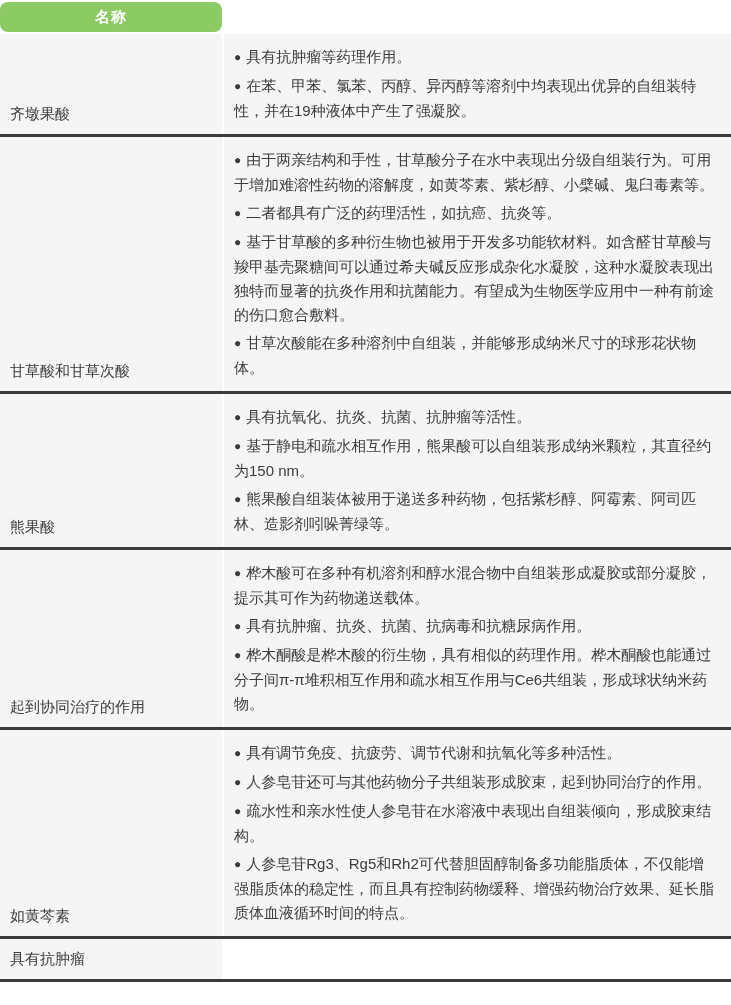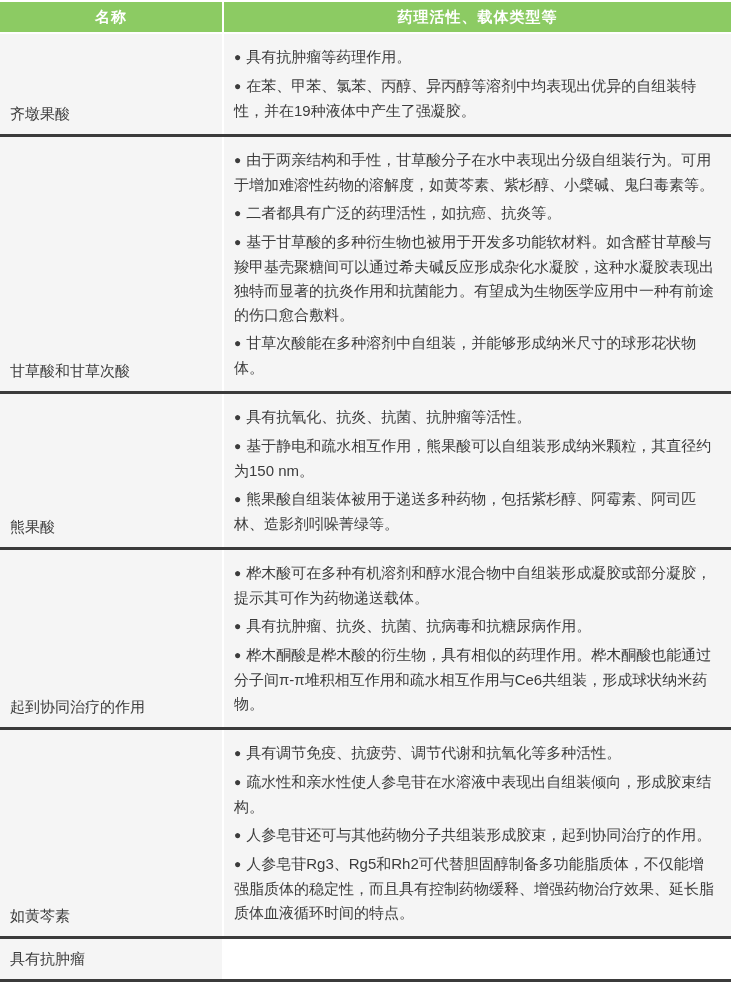--- a/index.html
+++ b/index.html
@@ -28,20 +28,21 @@
   .thead { margin-bottom: 2px; }
   .th {
     background: var(--header-bg);
     color: var(--header-text);
     font-weight: bold;
     font-size: 15px;
     line-height: 18px;
     text-align: center;
     padding: 6px 0;
     letter-spacing: 1px;
+    border-radius: 8px;
   }
   .trow { border-bottom: 3px solid var(--row-separator); }
   .td {
     background: var(--row-bg);
     color: var(--text);
     font-size: 15px;
     line-height: 24px;
   }
   .td-name {
     display: flex;
@@ -56,21 +57,20 @@
     position: relative;
     top: -1px;
   }
 </style>
 </head>
 <body>
 
 <div class="page">
   <div class="thead">
     <div class="th">名称</div>
-    <div class="th">药理活性、载体类型等</div>
   </div>
   <div id="tbody">
   <div class="trow">
     <div class="td td-name">
       <span>齐墩果酸</span>
     </div>
     <div class="td td-details">
           <p class="bullet"><span class="dot">●</span>具有抗肿瘤等药理作用。</p>
           <p class="bullet"><span class="dot">●</span>在苯、甲苯、氯苯、丙醇、异丙醇等溶剂中均表现出优异的自组装特性，并在19种液体中产生了强凝胶。</p>
         </div>
@@ -109,22 +109,22 @@
           <p class="bullet"><span class="dot">●</span>桦木酮酸是桦木酸的衍生物，具有相似的药理作用。桦木酮酸也能通过分子间π-π堆积相互作用和疏水相互作用与Ce6共组装，形成球状纳米药物。</p>
         </div>
   </div>
 
   <div class="trow">
     <div class="td td-name">
       <span>如黄芩素</span>
     </div>
     <div class="td td-details">
           <p class="bullet"><span class="dot">●</span>具有调节免疫、抗疲劳、调节代谢和抗氧化等多种活性。</p>
+          <p class="bullet"><span class="dot">●</span>人参皂苷还可与其他药物分子共组装形成胶束，起到协同治疗的作用。</p>
           <p class="bullet"><span class="dot">●</span>疏水性和亲水性使人参皂苷在水溶液中表现出自组装倾向，形成胶束结构。</p>
-          <p class="bullet"><span class="dot">●</span>人参皂苷还可与其他药物分子共组装形成胶束，起到协同治疗的作用。</p>
           <p class="bullet"><span class="dot">●</span>人参皂苷Rg3、Rg5和Rh2可代替胆固醇制备多功能脂质体，不仅能增强脂质体的稳定性，而且具有控制药物缓释、增强药物治疗效果、延长脂质体血液循环时间的特点。</p>
         </div>
   </div>
 
   <div class="trow">
     <div class="td td-name">
       <span>具有抗肿瘤</span>
     </div>
   </div>
 </div>

